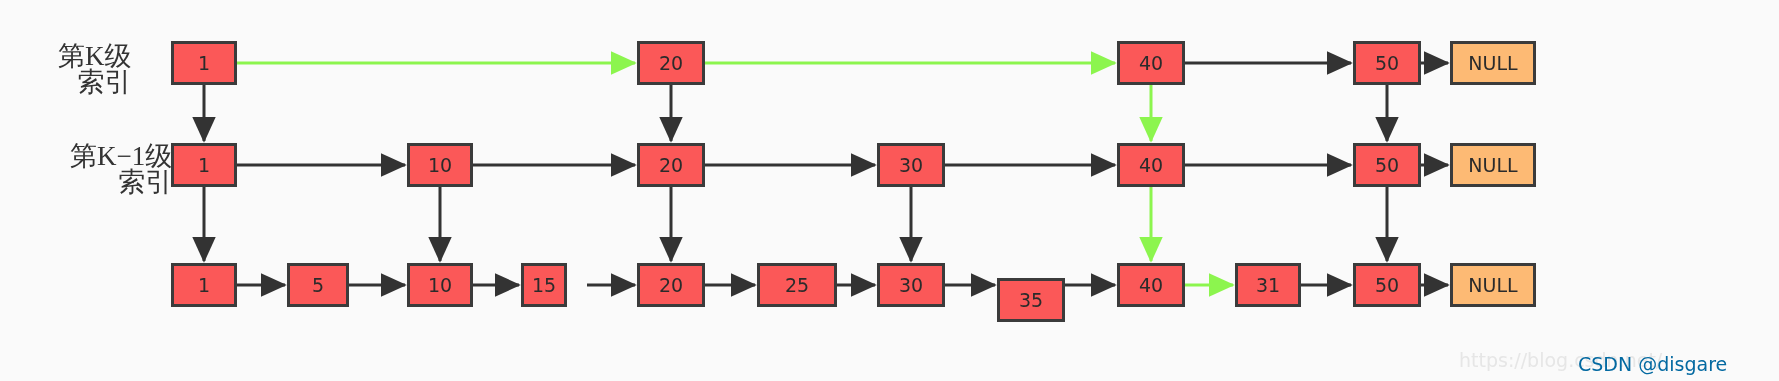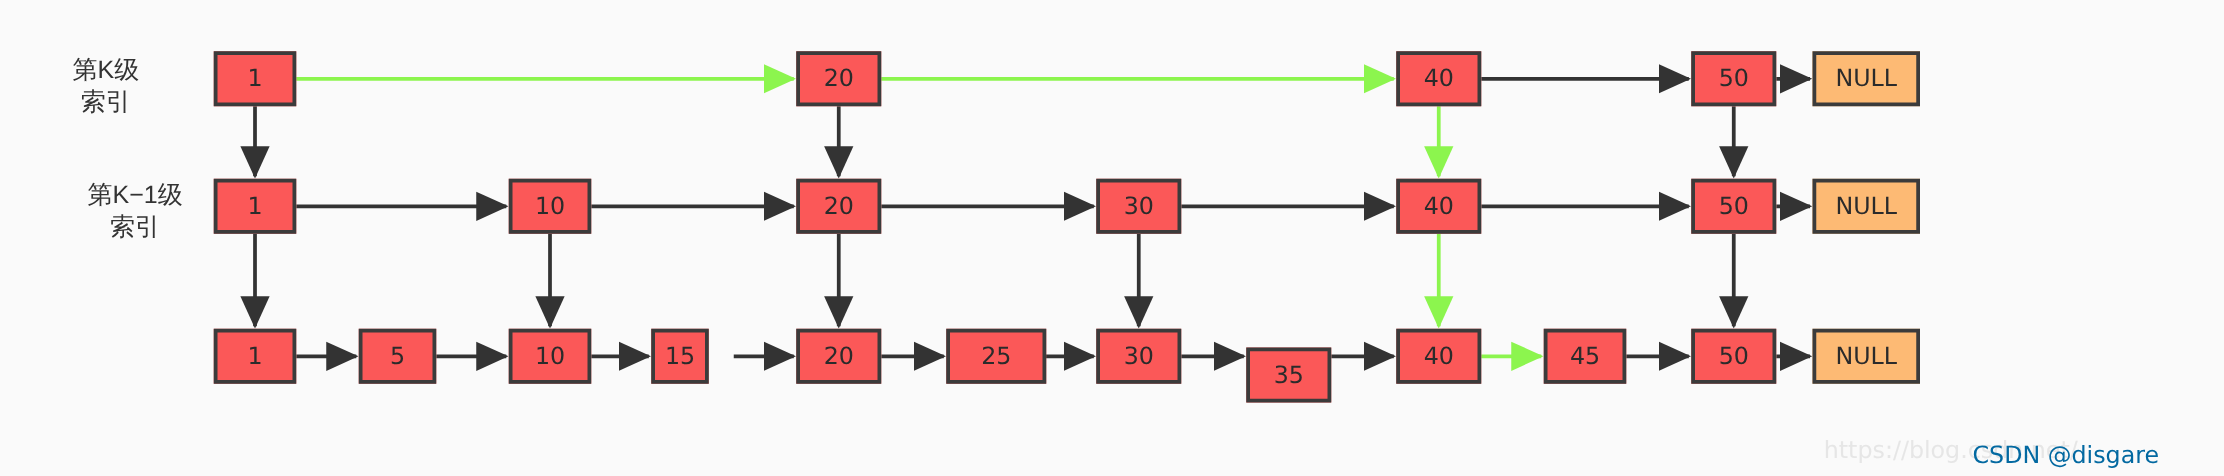--- a/index.html
+++ b/index.html
@@ -15,25 +15,25 @@
     position: relative;
   }
   #diagram {
     position: absolute;
     inset: 0;
     width: 1779px;
     height: 381px;
   }
   .level-label {
     position: absolute;
-    text-align: center;
+    text-align: right;
     color: #333333;
-    font-size: 20px;
+    font-size: 27px;
     line-height: 26px;
-    font-family: Liberation Sans, sans-serif;
+    font-family: Liberation Serif, serif;
     white-space: pre;
     user-select: none;
   }
   .node {
     position: absolute;
     box-sizing: border-box;
     border: 3px solid #3b3b3b;
     background: #fb5858;
     color: #2b2b2b;
     font-size: 19px;
@@ -132,19 +132,19 @@
       <div class="node null-node" style="left: 1450px; top: 143px; width: 86px; height: 44px;">NULL</div>
       <div class="node" style="left: 171px; top: 263px; width: 66px; height: 44px;">1</div>
       <div class="node" style="left: 287px; top: 263px; width: 62px; height: 44px;">5</div>
       <div class="node" style="left: 407px; top: 263px; width: 66px; height: 44px;">10</div>
       <div class="node" style="left: 521px; top: 263px; width: 46px; height: 44px;">15</div>
       <div class="node" style="left: 637px; top: 263px; width: 68px; height: 44px;">20</div>
       <div class="node" style="left: 757px; top: 263px; width: 80px; height: 44px;">25</div>
       <div class="node" style="left: 877px; top: 263px; width: 68px; height: 44px;">30</div>
       <div class="node" style="left: 997px; top: 263px; width: 68px; height: 44px; margin-top: 15px;">35</div>
       <div class="node" style="left: 1117px; top: 263px; width: 68px; height: 44px;">40</div>
-      <div class="node" style="left: 1235px; top: 263px; width: 66px; height: 44px;">45</div>
+      <div class="node" style="left: 1235px; top: 263px; width: 66px; height: 44px;">31</div>
       <div class="node" style="left: 1353px; top: 263px; width: 68px; height: 44px;">50</div>
       <div class="node null-node" style="left: 1450px; top: 263px; width: 86px; height: 44px;">NULL</div>
     </div>
   <div class="watermark" style="left:1459px; top:349px;">https://blog.csdn.net/</div>
   <div class="watermark badge" style="left:1578px; top:353px;">CSDN @disgare</div>
 </div>
 
 </body></html>

